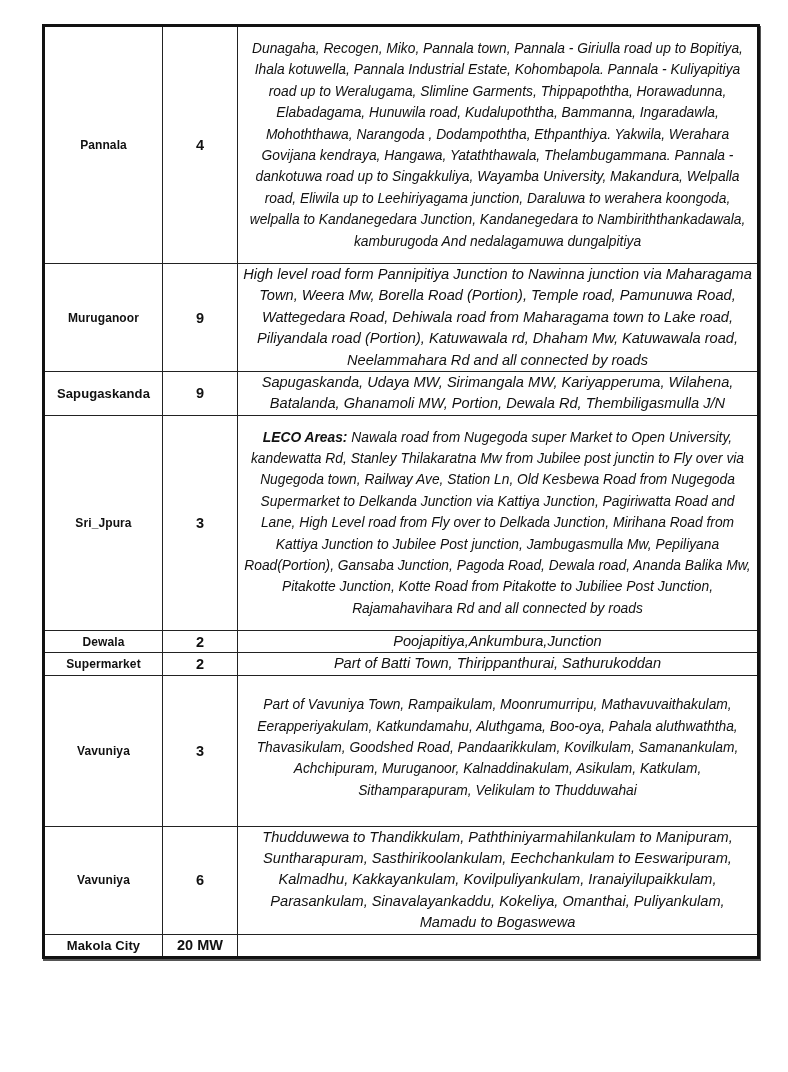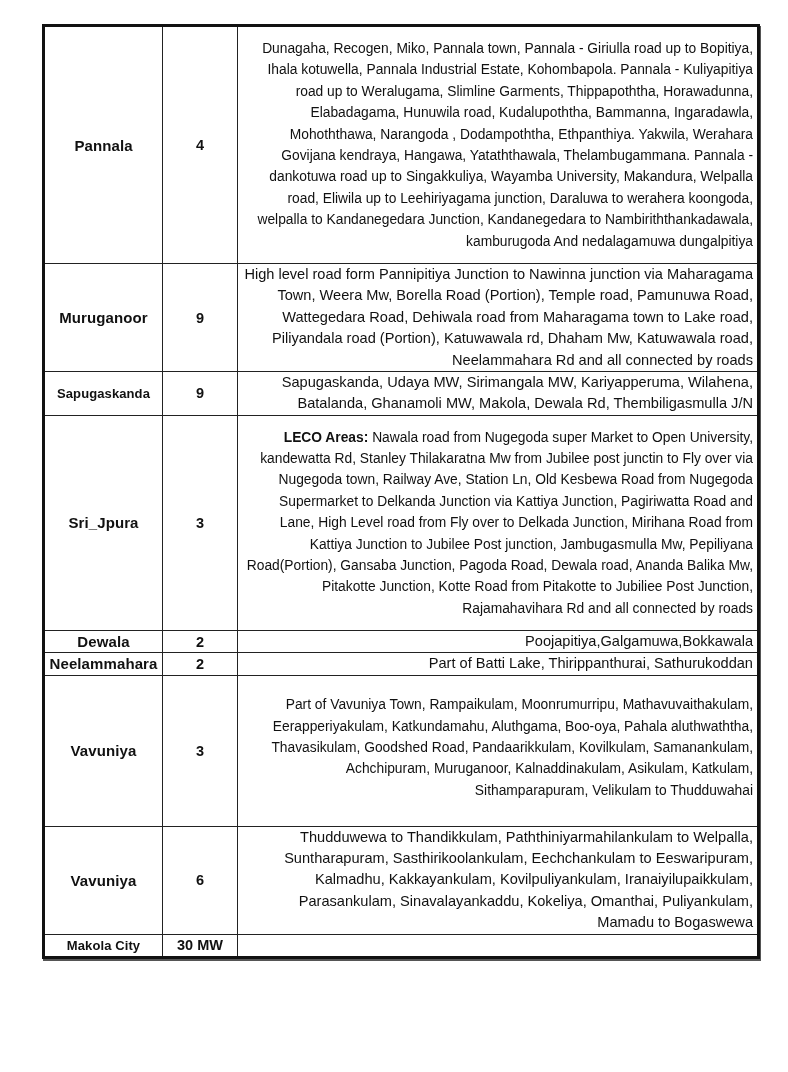--- a/index.html
+++ b/index.html
@@ -5,23 +5,23 @@
   html, body { margin: 0; padding: 0; background: #ffffff; }
   body { width: 788px; height: 1072px; position: relative; overflow: hidden;
          font-family: "Liberation Sans", sans-serif; color: #111; }
   .sheet { position: absolute; left: 42px; top: 24px; width: 715px; }
   table.feeders { border-collapse: collapse; width: 715px; table-layout: fixed;
                   border: 3px solid #111; box-shadow: 1px 2px 0 #555; }
   table.feeders td { border: 1.5px solid #222; vertical-align: middle; padding: 0; }
   col.c-area { width: 119px; }
   col.c-feeders { width: 75px; }
   col.c-places { width: 521px; }
-  td.area { font-weight: bold; font-size: 15px; text-align: center; letter-spacing: 0.1px; }
+  td.area { font-weight: bold; font-size: 12px; text-align: center; letter-spacing: 0.1px; }
   td.count { font-weight: bold; font-size: 14.5px; text-align: center; }
-  td.places { font-size: 14.6px; line-height: 21.4px; padding: 0 4px 0 4px !important; text-align: right; }
+  td.places { font-size: 14.6px; line-height: 21.4px; padding: 0 4px 0 4px !important; text-align: center; font-style: italic; }
   td.places .lead { font-weight: bold; }
   td.places.narrow { font-size: 13.8px; line-height: 21.4px; }
   td.places.padv { padding-top: 8px !important; padding-bottom: 14px !important; margin-left: 12px; }
   tr.r-pannala td { height: 236px; }
   tr.r-pannipitiya td { height: 107px; }
   tr.r-sapugaskanda td { height: 41px; }
   tr.r-srijpura td { height: 214px; }
   tr.r-ukuwela td { height: 19px; }
   tr.r-valachchenai td { height: 19px; }
   tr.r-vavuniya3 td { height: 128px; }
@@ -47,47 +47,47 @@
         <td class="places narrow">Dunagaha, Recogen, Miko, Pannala town, Pannala - Giriulla road up to Bopitiya, Ihala kotuwella, Pannala Industrial Estate, Kohombapola. Pannala - Kuliyapitiya road up to Weralugama, Slimline Garments, Thippapoththa, Horawadunna, Elabadagama, Hunuwila road, Kudalupoththa, Bammanna, Ingaradawla, Mohoththawa, Narangoda , Dodampoththa, Ethpanthiya. Yakwila, Werahara Govijana kendraya, Hangawa, Yataththawala, Thelambugammana. Pannala - dankotuwa road up to Singakkuliya, Wayamba University, Makandura, Welpalla road, Eliwila up to Leehiriyagama junction, Daraluwa to werahera koongoda, welpalla to Kandanegedara Junction, Kandanegedara to Nambiriththankadawala, kamburugoda And nedalagamuwa dungalpitiya</td>
       </tr>
       <tr class="r-pannipitiya">
         <td class="area">Muruganoor</td>
         <td class="count">9</td>
         <td class="places">High level road form Pannipitiya Junction to Nawinna junction via Maharagama Town, Weera Mw, Borella Road (Portion), Temple road, Pamunuwa Road, Wattegedara Road, Dehiwala road from Maharagama town to Lake road, Piliyandala road (Portion), Katuwawala rd, Dhaham Mw, Katuwawala road, Neelammahara Rd and all connected by roads</td>
       </tr>
       <tr class="r-sapugaskanda">
         <td class="area sm">Sapugaskanda</td>
         <td class="count">9</td>
-        <td class="places">Sapugaskanda, Udaya MW, Sirimangala MW, Kariyapperuma, Wilahena, Batalanda, Ghanamoli MW, Makola, Dewala Rd, Thembiligasmulla J/N</td>
+        <td class="places">Sapugaskanda, Udaya MW, Sirimangala MW, Kariyapperuma, Wilahena, Batalanda, Ghanamoli MW, Portion, Dewala Rd, Thembiligasmulla J/N</td>
       </tr>
       <tr class="r-srijpura">
         <td class="area">Sri_Jpura</td>
         <td class="count">3</td>
         <td class="places narrow"><span class="lead">LECO Areas:</span><span> Nawala road from Nugegoda super Market to Open University, kandewatta Rd, Stanley Thilakaratna Mw from Jubilee post junctin to Fly over via Nugegoda town, Railway Ave, Station Ln, Old Kesbewa Road from Nugegoda Supermarket to Delkanda Junction via Kattiya Junction, Pagiriwatta Road and Lane, High Level road from Fly over to Delkada Junction, Mirihana Road from Kattiya Junction to Jubilee Post junction, Jambugasmulla Mw, Pepiliyana Road(Portion), Gansaba Junction, Pagoda Road, Dewala road, Ananda Balika Mw, Pitakotte Junction, Kotte Road from Pitakotte to Jubiliee Post Junction, Rajamahavihara Rd and all connected by roads</span></td>
       </tr>
       <tr class="r-ukuwela">
         <td class="area">Dewala</td>
         <td class="count">2</td>
-        <td class="places">Poojapitiya,Galgamuwa,Bokkawala</td>
+        <td class="places">Poojapitiya,Ankumbura,Junction</td>
       </tr>
       <tr class="r-valachchenai">
-        <td class="area">Neelammahara</td>
+        <td class="area">Supermarket</td>
         <td class="count">2</td>
-        <td class="places">Part of Batti Lake, Thirippanthurai, Sathurukoddan</td>
+        <td class="places">Part of Batti Town, Thirippanthurai, Sathurukoddan</td>
       </tr>
       <tr class="r-vavuniya3">
         <td class="area">Vavuniya</td>
         <td class="count">3</td>
         <td class="places narrow padv">Part of Vavuniya Town, Rampaikulam, Moonrumurripu, Mathavuvaithakulam, Eerapperiyakulam, Katkundamahu, Aluthgama, Boo-oya, Pahala aluthwaththa, Thavasikulam, Goodshed Road, Pandaarikkulam, Kovilkulam, Samanankulam, Achchipuram, Muruganoor, Kalnaddinakulam, Asikulam, Katkulam, Sithamparapuram, Velikulam to Thudduwahai</td>
       </tr>
       <tr class="r-vavuniya6">
         <td class="area">Vavuniya</td>
         <td class="count">6</td>
-        <td class="places">Thudduwewa to Thandikkulam, Paththiniyarmahilankulam to Welpalla, Suntharapuram, Sasthirikoolankulam, Eechchankulam to Eeswaripuram, Kalmadhu, Kakkayankulam, Kovilpuliyankulam, Iranaiyilupaikkulam, Parasankulam, Sinavalayankaddu, Kokeliya, Omanthai, Puliyankulam, Mamadu to Bogaswewa</td>
+        <td class="places">Thudduwewa to Thandikkulam, Paththiniyarmahilankulam to Manipuram, Suntharapuram, Sasthirikoolankulam, Eechchankulam to Eeswaripuram, Kalmadhu, Kakkayankulam, Kovilpuliyankulam, Iranaiyilupaikkulam, Parasankulam, Sinavalayankaddu, Kokeliya, Omanthai, Puliyankulam, Mamadu to Bogaswewa</td>
       </tr>
       <tr class="r-colombo">
         <td class="area sm">Makola City</td>
-        <td class="count">30 MW</td>
+        <td class="count">20 MW</td>
         <td class="places"></td>
       </tr>
     </tbody>
   </table>
 </div>
 
 </body></html>

